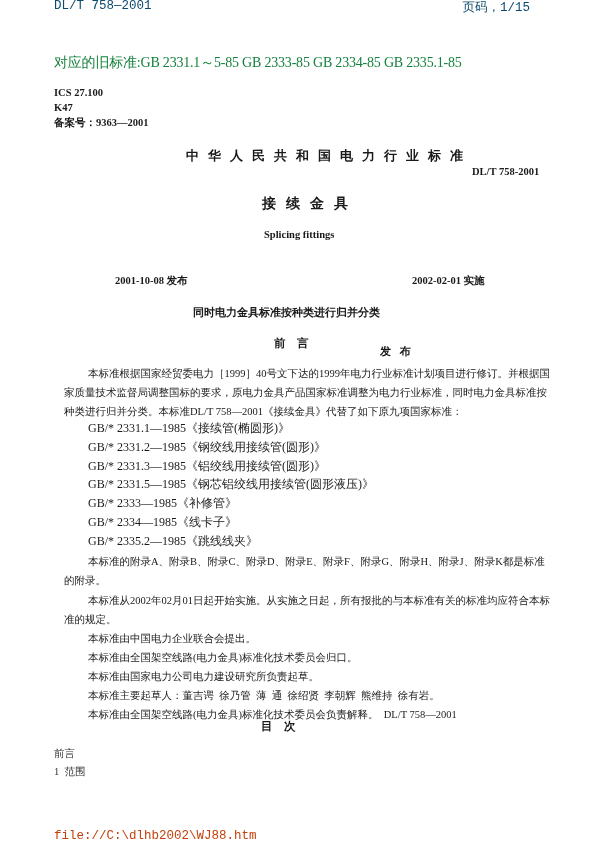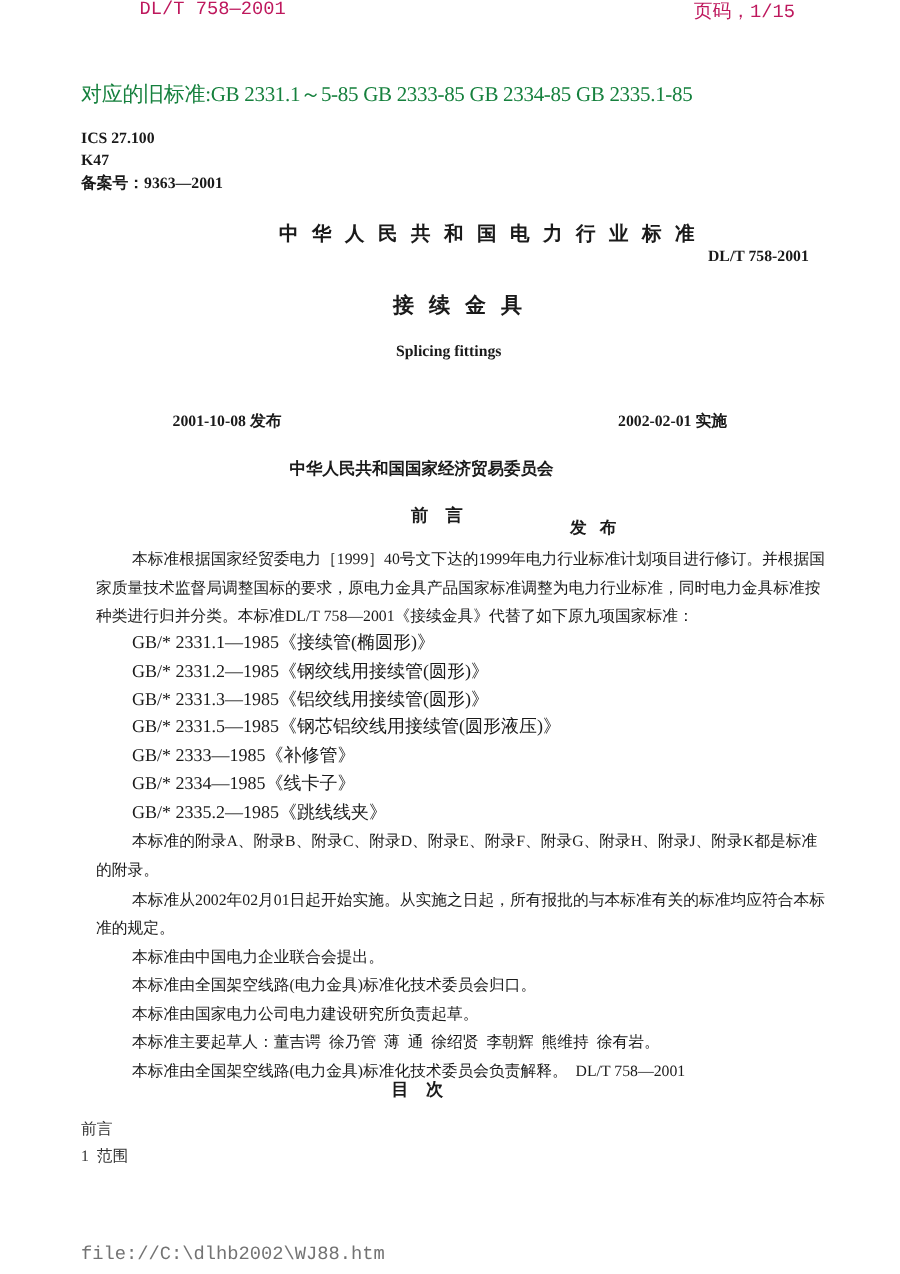--- a/index.html
+++ b/index.html
@@ -1,33 +1,33 @@
 <!DOCTYPE html>
 <html><head>
   <meta charset="utf-8">
   <style>
     html, body { margin: 0; padding: 0; background: #ffffff; }
     body { width: 600px; height: 849px; position: relative; overflow: hidden; color: #1a1a1a; }
     .abs { position: absolute; white-space: nowrap; }
     .mono { font-family: "Liberation Mono", "DejaVu Sans Mono", monospace; }
     .serif { font-family: "Liberation Serif", "DejaVu Serif", serif; }
-    .hdr { font-size: 12.5px; color: #be185d; margin-left: 39px; }
+    .hdr { font-size: 12.5px; color: #0c4a6e; }
     .legacy { font-size: 14px; color: #15803d; letter-spacing: -0.2px; }
     .meta { font-size: 10.5px; font-weight: bold; line-height: 15px; }
     .title-org { font-size: 13px; font-weight: bold; letter-spacing: 9px; }
     .code { font-size: 10.5px; font-weight: bold; }
     .doc-title { font-size: 14px; font-weight: bold; letter-spacing: 10px; }
     .eng-title { font-size: 10.5px; font-weight: bold; }
     .dates { font-size: 10.5px; font-weight: bold; }
     .issuer { font-size: 11px; font-weight: bold; }
     .sec-title { font-size: 11.5px; font-weight: bold; }
     .para { position: absolute; left: 64px; width: 488px; text-indent: 24px; font-size: 10.5px; line-height: 19px; margin: 0; }
     .list { position: absolute; left: 88px; font-size: 12px; line-height: 18.8px; margin: 0; padding: 0; list-style: none; }
     .toc { font-size: 10.5px; line-height: 16px; color: #333; }
-    .footer { font-size: 12.5px; color: #737373; }
+    .footer { font-size: 12.5px; color: #c2410c; }
   </style>
 </head>
 <body>
 
 <div class="abs mono hdr" style="left:54px; top:-1px;">DL/T 758—2001</div>
 <div class="abs mono hdr" style="right:70px; top:-1px;">页码，1/15</div>
 
 <div class="abs serif legacy" style="left:54px; top:54px;">对应的旧标准:GB 2331.1～5-85 GB 2333-85 GB 2334-85 GB 2335.1-85</div>
 
 <div class="abs serif meta" style="left:54px; top:85px;">ICS 27.100</div>
@@ -35,21 +35,21 @@
 <div class="abs serif meta" style="left:54px; top:115px;">备案号：9363—2001</div>
 
 <div class="abs serif title-org" style="left:186px; top:147px;">中华人民共和国电力行业标准</div>
 <div class="abs serif code" style="left:472px; top:166px;">DL/T  758-2001</div>
 <div class="abs serif doc-title" style="left:262px; top:195px;">接续金具</div>
 <div class="abs serif eng-title" style="left:264px; top:229px;">Splicing fittings</div>
 
 <div class="abs serif dates" style="left:115px; top:274px;">2001-10-08 发布</div>
 <div class="abs serif dates" style="left:412px; top:274px;">2002-02-01 实施</div>
 
-<div class="abs serif issuer" style="left:193px; top:305px;">中华人民共和国国家经济贸易委员会</div>
+<div class="abs serif issuer" style="left:193px; top:305px;">同时电力金具标准按种类进行归并分类</div>
 <div class="abs serif issuer" style="left:380px; top:305px; letter-spacing:3px;margin-top:39px;">发 布</div>
 
 <div class="abs serif sec-title" style="left:274px; top:336px; white-space:pre;">前    言</div>
 
 <p class="para serif" style="top:364px;">本标准根据国家经贸委电力［1999］40号文下达的1999年电力行业标准计划项目进行修订。并根据国家质量技术监督局调整国标的要求，原电力金具产品国家标准调整为电力行业标准，同时电力金具标准按种类进行归并分类。本标准DL/T 758—2001《接续金具》代替了如下原九项国家标准：</p>
 
 <ul class="list serif" style="top:419px;">
   <li>GB/* 2331.1—1985《接续管(椭圆形)》</li>
   <li>GB/* 2331.2—1985《钢绞线用接续管(圆形)》</li>
   <li>GB/* 2331.3—1985《铝绞线用接续管(圆形)》</li>

